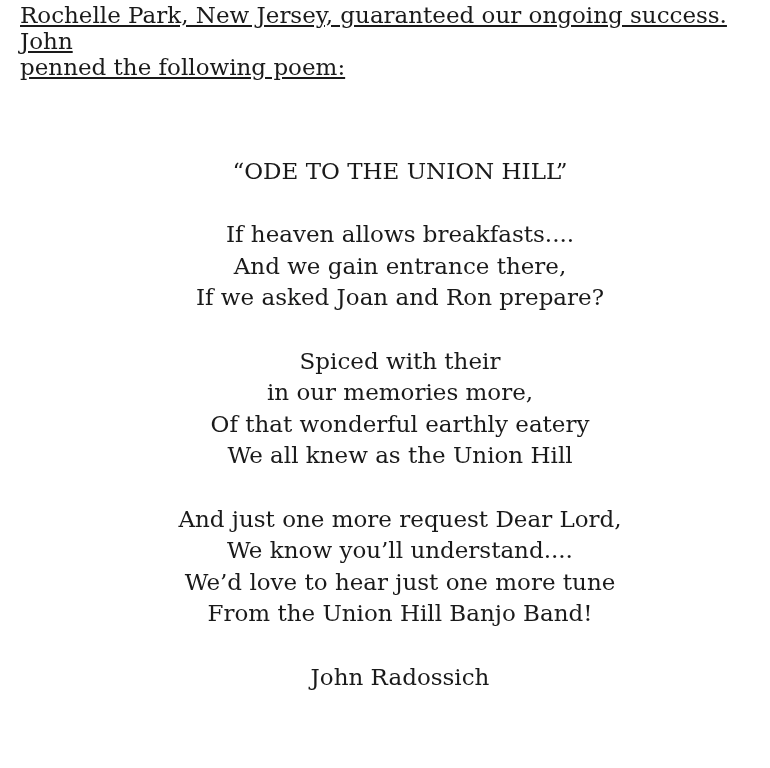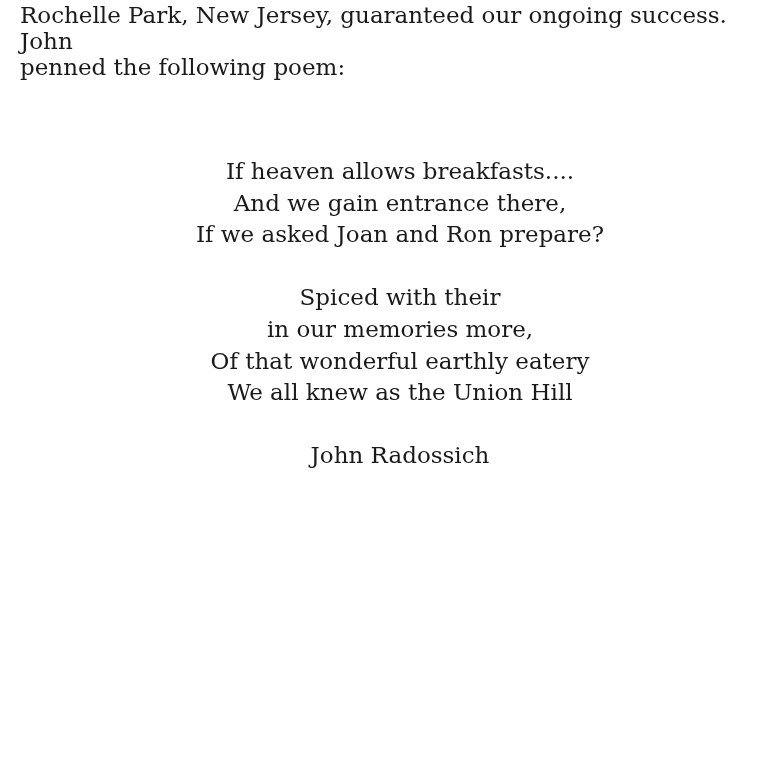--- a/index.html
+++ b/index.html
@@ -18,20 +18,21 @@
   .page {
     width: 770px;
     height: 768px;
     background: #ffffff;
   }
   .intro {
     margin: 0;
     padding: 2px 37px 0 20px;
     line-height: 26px;
     text-align: left;
+    text-decoration: underline;
   }
   .poem {
     margin-top: 76px;
     padding-left: 30px;
     text-align: center;
     line-height: 31.6px;
   }
   .poem-title {
     margin: 0;
   }
@@ -48,31 +49,38 @@
 </style>
 </head>
 <body>
 
 <div class="page">
 
   <p class="intro"><span>Rochelle Park, New Jersey, guaranteed our ongoing success. John</span><br><span>penned the following poem:</span></p>
 
   <div class="poem">
 
+    <div class="poem-title">“ODE TO THE UNION HILL”</div>
 
     <div class="stanza">
       <div class="poem-line">If heaven allows breakfasts....</div>
       <div class="poem-line">And we gain entrance there,</div>
       <div class="poem-line">If we asked Joan and Ron prepare?</div>
     </div>
 
     <div class="stanza">
       <div class="poem-line">Spiced with their</div>
       <div class="poem-line">in our memories more,</div>
       <div class="poem-line">Of that wonderful earthly eatery</div>
       <div class="poem-line">We all knew as the Union Hill</div>
     </div>
 
+    <div class="stanza">
+      <div class="poem-line">And just one more request Dear Lord,</div>
+      <div class="poem-line">We know you’ll understand....</div>
+      <div class="poem-line">We’d love to hear just one more tune</div>
+      <div class="poem-line">From the Union Hill Banjo Band!</div>
+    </div>
 
     <div class="author">John Radossich</div>
 
   </div>
 </div>
 
 </body></html>

